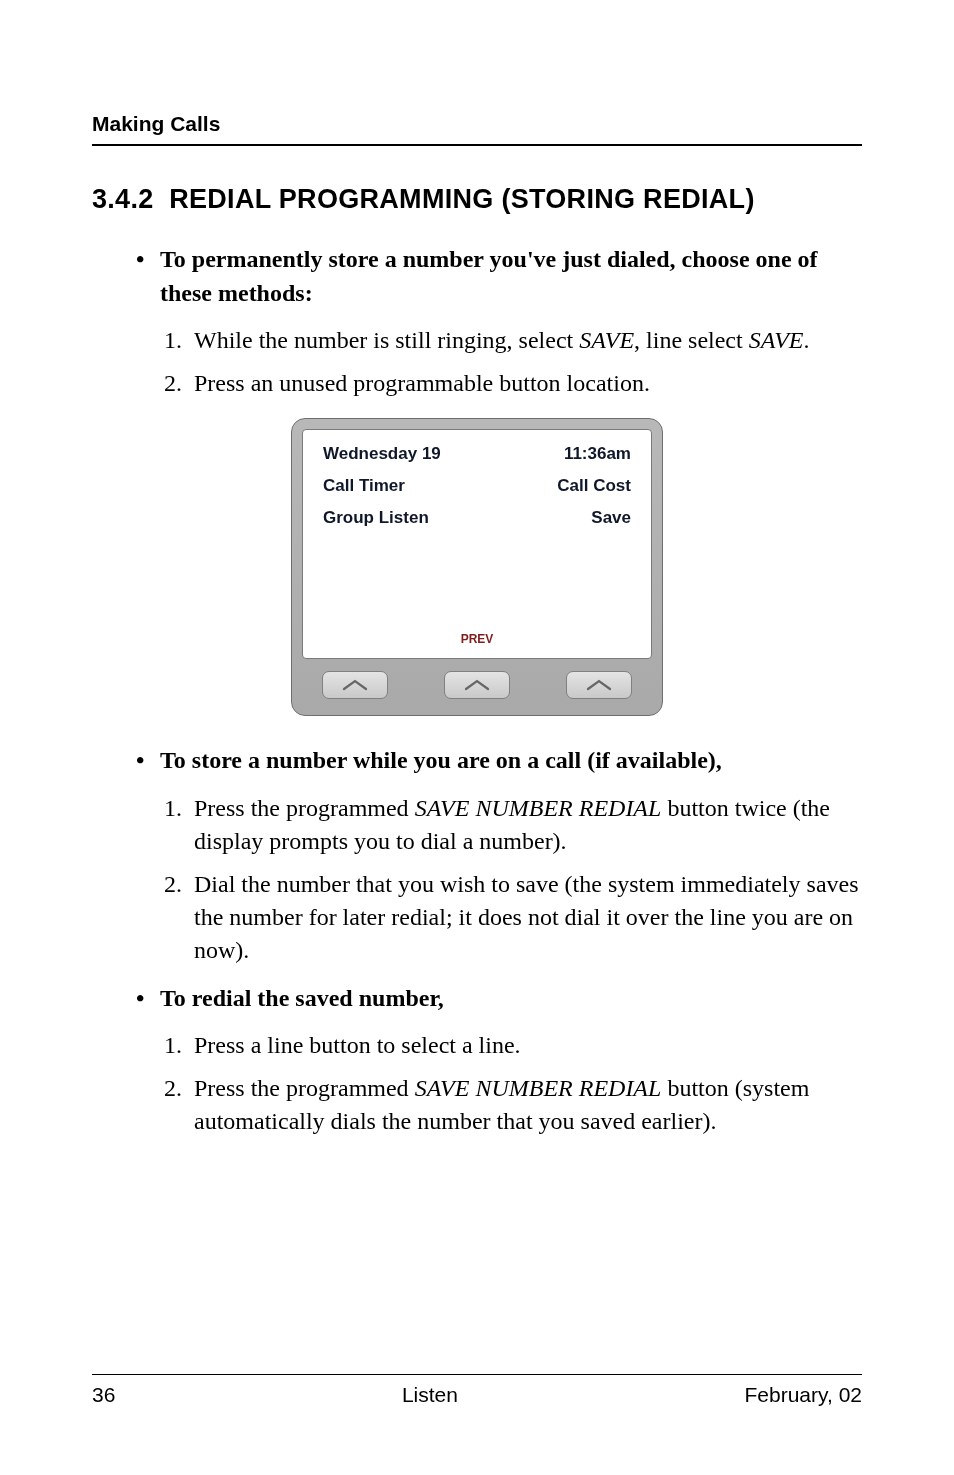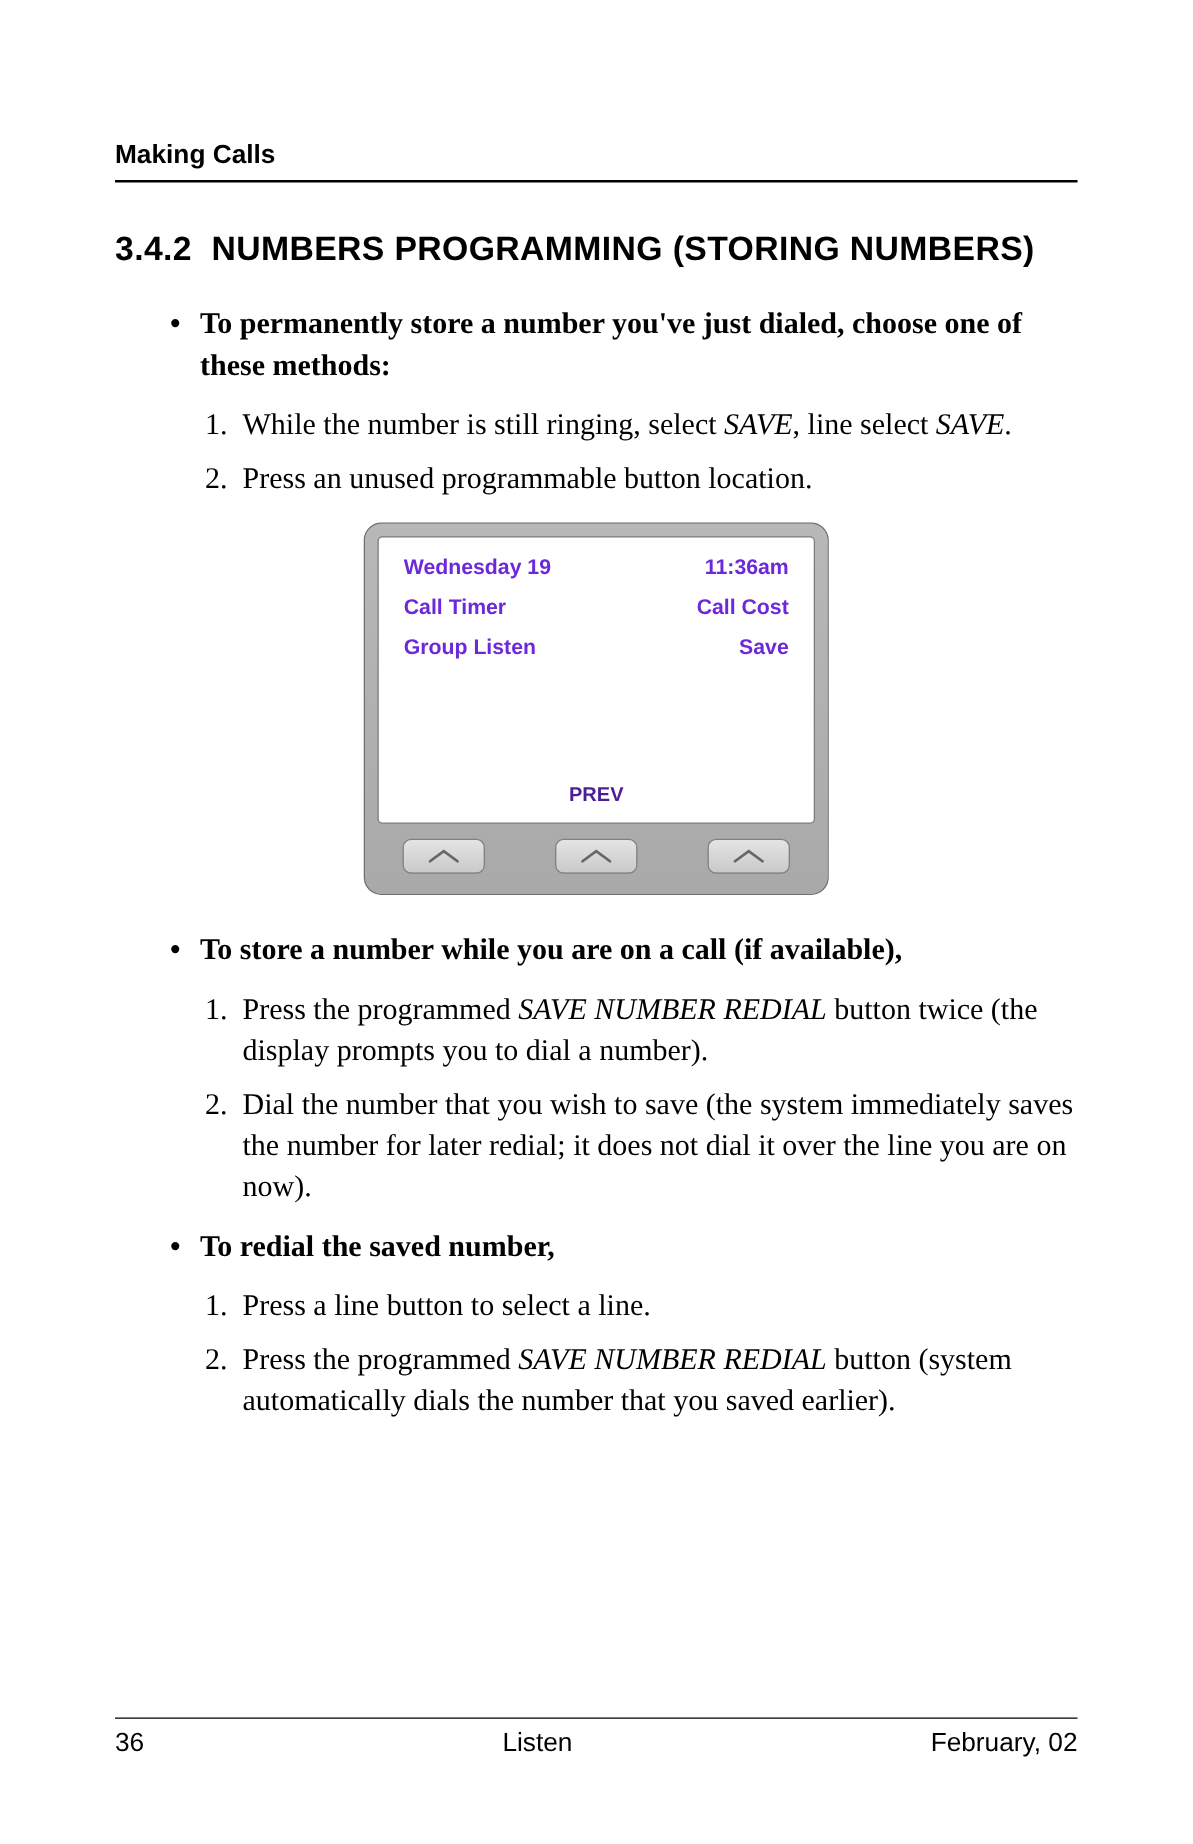--- a/index.html
+++ b/index.html
@@ -91,29 +91,29 @@
     padding: 14px 20px 10px 20px;
     height: 230px;
     position: relative;
     font-family: Arial, Helvetica, sans-serif;
   }
   .screen-row {
     display: flex;
     justify-content: space-between;
     font-size: 17px;
     font-weight: bold;
-    color: #6d28d9;
+    color: #0f172a;
     margin-bottom: 12px;
     gap: 40px;
   }
   .screen-prev {
     text-align: center;
-    font-size: 16px;
-    font-weight: bold;
-    color: #4c1d95;
+    font-size: 12px;
+    font-weight: bold;
+    color: #7f1d1d;
     position: absolute;
     bottom: 12px;
     left: 0;
     right: 0;
   }
   .phone-buttons {
     display: flex;
     justify-content: space-between;
     padding: 12px 20px 6px 20px;
   }
@@ -142,21 +142,21 @@
     font-size: 21px;
   }
 </style>
 </head>
 <body>
 
 <div class="page">
   <div class="running-header">Making Calls</div>
 
   <h2 class="section-heading">
-    <span>3.4.2</span>&nbsp;&nbsp;<span>NUMBERS PROGRAMMING (STORING NUMBERS)</span>
+    <span>3.4.2</span>&nbsp;&nbsp;<span>REDIAL PROGRAMMING (STORING REDIAL)</span>
   </h2>
 
   <div class="bullet-block">
     <ul>
       <li class="lead">To permanently store a number you've just dialed, choose one of these methods:</li>
     </ul>
     <ol class="numbered">
       <li>
         <span class="num">1.</span>
         <span>While the number is still ringing, select </span><span class="italic">SAVE</span><span>, line select </span><span class="italic">SAVE</span><span>.</span>

